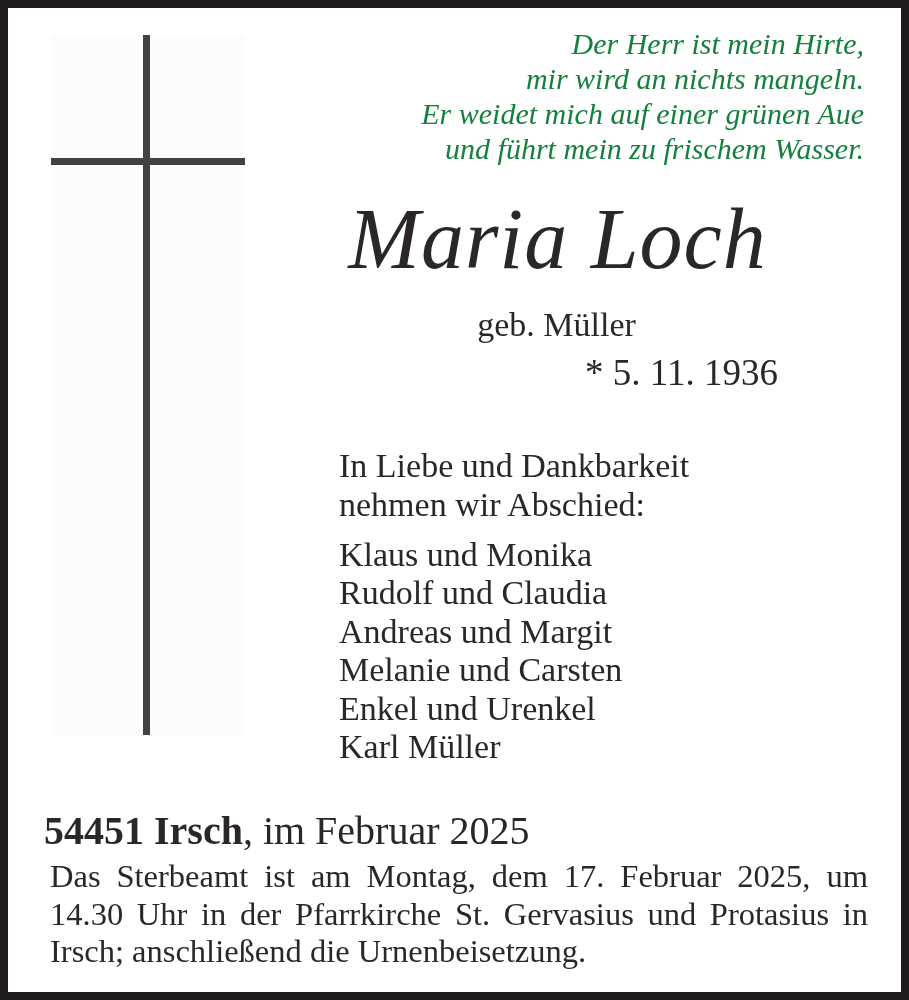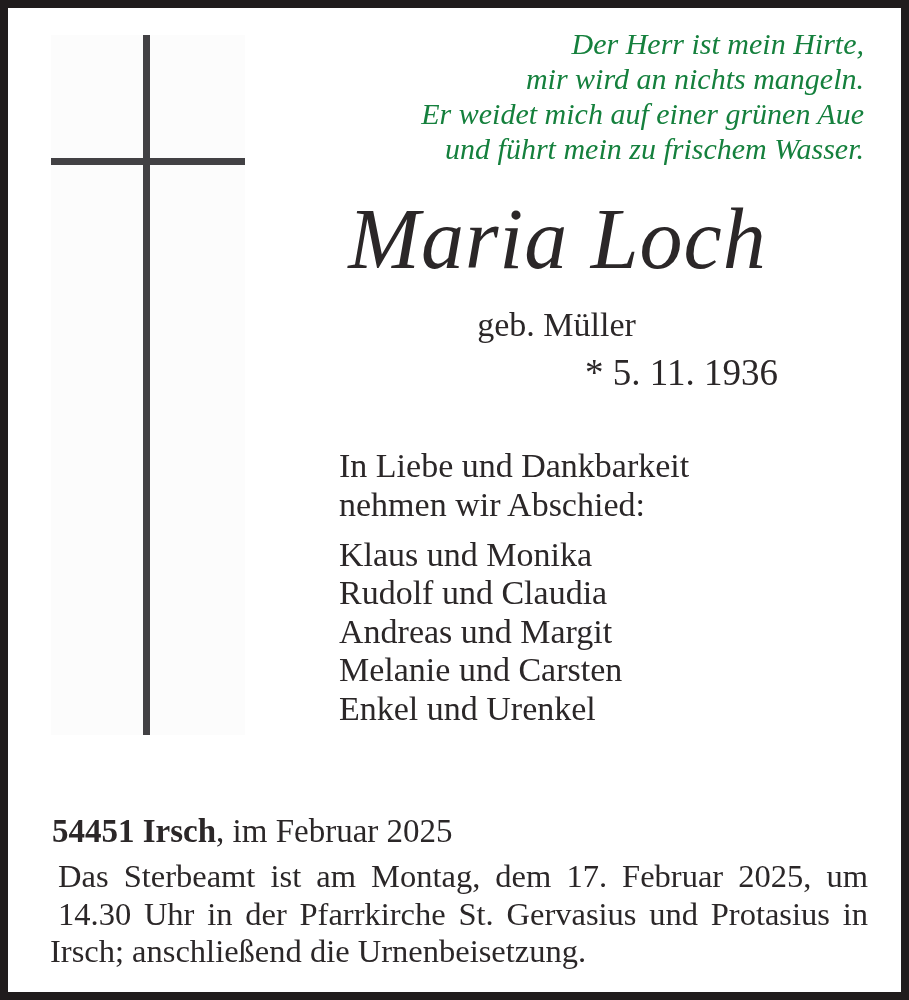--- a/index.html
+++ b/index.html
@@ -88,34 +88,34 @@
     position: absolute;
     left: 331px; top: 514px;
     font-size: 34px;
     line-height: 38.4px;
     margin-top: 14px;
   }
 
   
   .city-line {
     position: absolute;
-    left: 44px; top: 803px;
-    font-size: 33px;
+    left: 36px; top: 803px;
+    font-size: 40px;
     line-height: 40px;
     white-space: nowrap;
   }
   .city-line .bold { font-weight: bold; }
   .service {
     position: absolute;
     left: 42px; top: 850px;
     width: 818px;
     font-size: 32.5px;
     line-height: 37.5px;
   }
-  .service .line-justify { text-align: justify; text-align-last: justify; margin-left: 8px; }
+  .service .line-justify { text-align: justify; text-align-last: justify; }
   .service .line-last { text-align: left; }
 </style>
 </head>
 <body>
 
 <div class="sheet">
 
   <div class="cross-panel">
     <div class="cross-v"></div>
     <div class="cross-h"></div>
@@ -140,20 +140,21 @@
     <div>In Liebe und Dankbarkeit</div>
     <div>nehmen wir Abschied:</div>
   </div>
 
   <div class="mourners">
     <div>Klaus und Monika</div>
     <div>Rudolf und Claudia</div>
     <div>Andreas und Margit</div>
     <div>Melanie und Carsten</div>
     <div>Enkel und Urenkel</div>
+    <div>Karl Müller</div>
   </div>
 
   <div class="city-line">
     <span class="bold">54451 Irsch</span><span>, im Februar 2025</span>
   </div>
 
   <div class="service">
     <div class="line-justify">Das Sterbeamt ist am Montag, dem 17. Februar 2025, um</div>
     <div class="line-justify">14.30 Uhr in der Pfarrkirche St. Gervasius und Protasius in</div>
     <div class="line-last">Irsch; anschließend die Urnenbeisetzung.</div>

